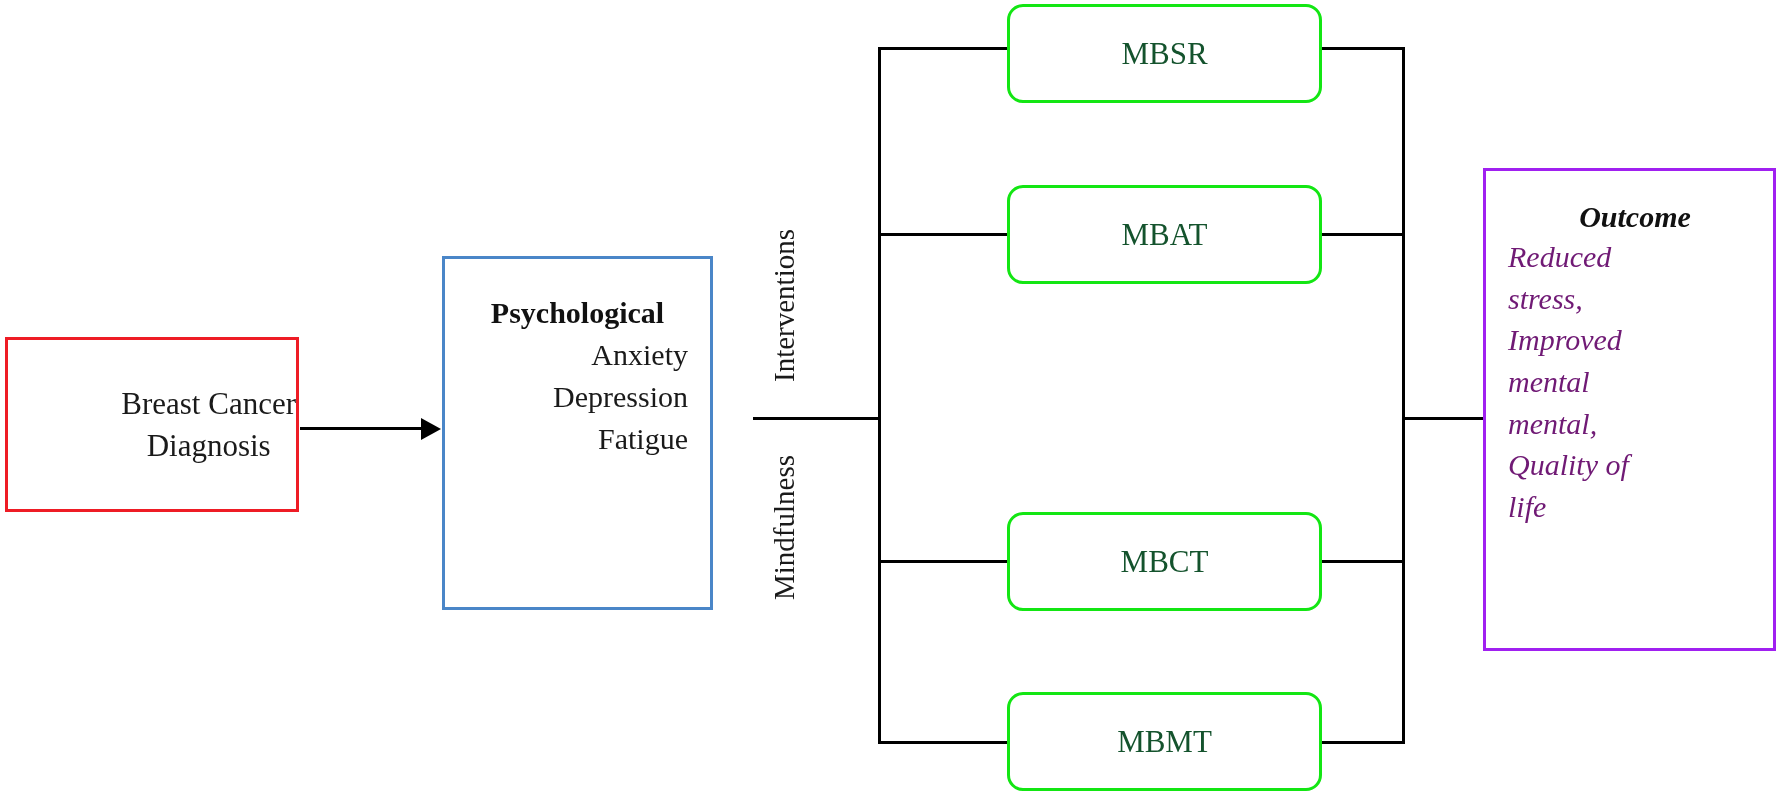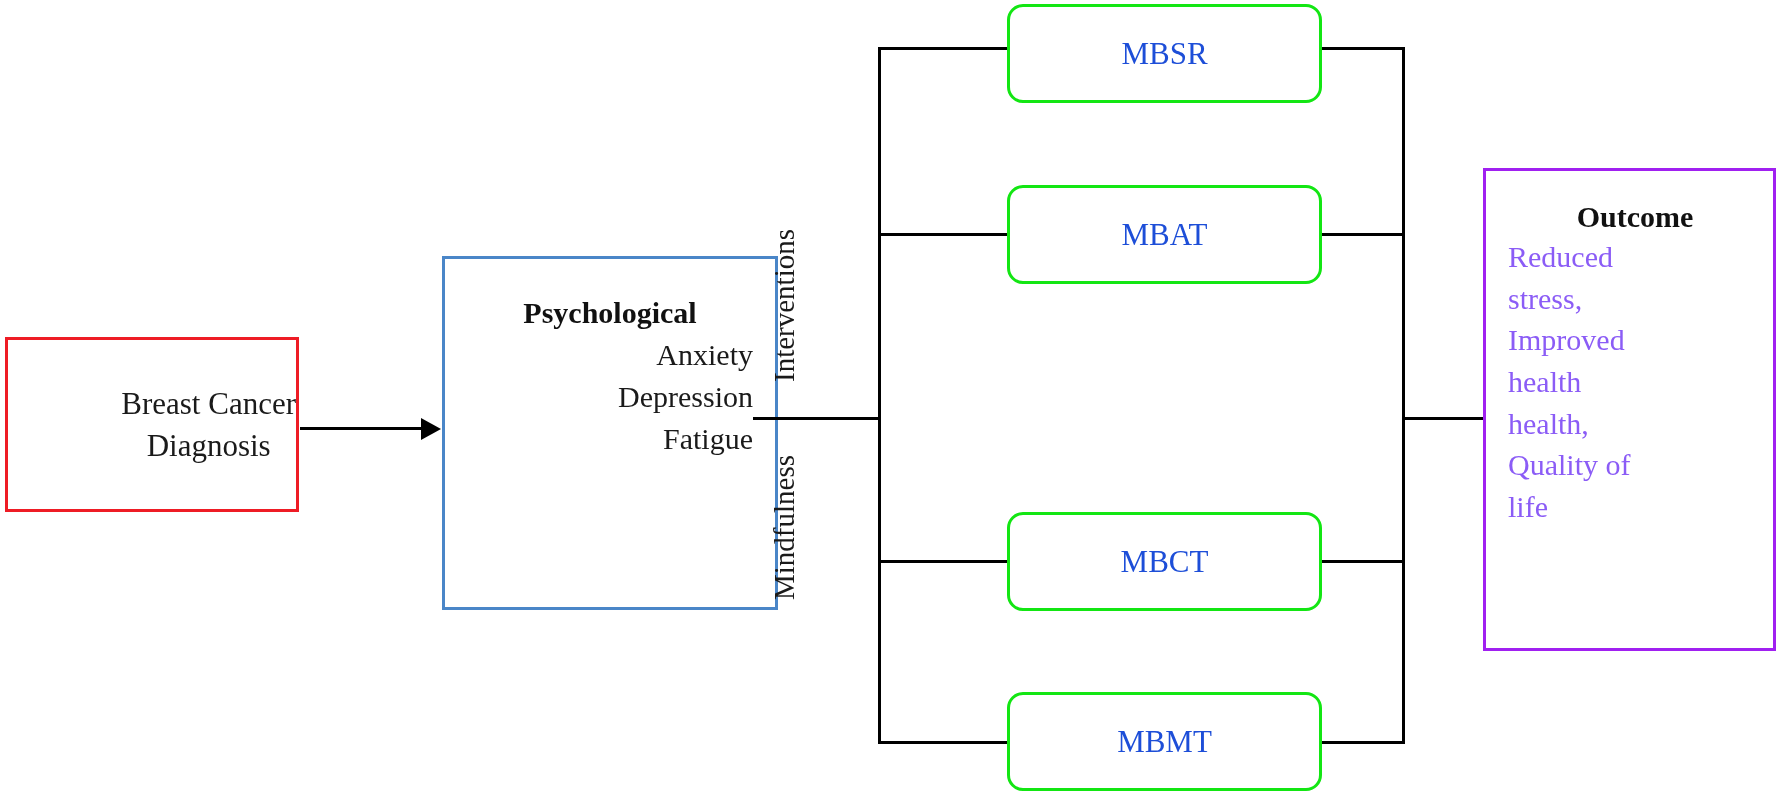--- a/index.html
+++ b/index.html
@@ -11,49 +11,49 @@
   
   #box-diagnosis{
     left:5px;top:337px;width:294px;height:175px;
     border:3px solid #ee1c25;
     display:flex;align-items:center;justify-content:flex-end;text-align:center;
   }
   #box-diagnosis .txt{font-size:31px;line-height:1.35;color:#1a1a1a;}
 
   
   #box-distress{
-    left:442px;top:256px;width:336px;height:354px;
+    left:442px;top:256px;width:271px;height:354px;
     border:3px solid #4a86c8;
     padding:34px 22px 0 22px;
     display:block;
   }
   #box-distress .hdr{font-size:30px;font-weight:bold;text-align:center;line-height:1.35;color:#111;}
   #box-distress .li{font-size:30px;text-align:right;line-height:1.4;color:#1a1a1a;}
 
   
   .green-box{
     position:absolute;box-sizing:border-box;background:#ffffff;
     left:1007px;width:315px;height:99px;
     border:3px solid #13e613;border-radius:16px;
     display:flex;align-items:center;justify-content:center;
   }
-  .green-box .txt{font-size:31px;color:#1d4ed8;}
+  .green-box .txt{font-size:31px;color:#14532d;}
   #box-mbsr{top:4px;}
   #box-mbat{top:185px;}
   #box-mbct{top:512px;}
   #box-mbmt{top:692px;}
 
   
   #box-outcome{
     left:1483px;top:168px;width:293px;height:483px;
     border:3px solid #a020f0;
-    padding:26px 11px 0 22px;box-sizing:border-box;
+    padding:26px 11px 0 22px;box-sizing:border-box;font-style:italic;
   }
   #box-outcome .hdr{font-size:30px;font-weight:bold;text-align:center;line-height:1.3;color:#111;}
-  #box-outcome .li{font-size:30px;text-align:left;line-height:1.39;color:#8b5cf6;}
+  #box-outcome .li{font-size:30px;text-align:left;line-height:1.39;color:#701a75;}
 
   
   .hline{position:absolute;background:#000000;height:3px;}
   .vline{position:absolute;background:#000000;width:3px;}
 
   
   #arrow-head{
     position:absolute;left:421px;top:418px;width:0;height:0;
     border-top:11px solid transparent;border-bottom:11px solid transparent;
     border-left:20px solid #000000;
@@ -120,19 +120,19 @@
   <div class="hline" style="left:1322px;top:560px;width:83px;"></div>
   <div class="hline" style="left:1322px;top:741px;width:83px;"></div>
   <div class="vline" style="left:1402px;top:47px;height:697px;"></div>
   <div class="hline" style="left:1402px;top:417px;width:84px;"></div>
 
   <div class="node" id="box-outcome">
     <div class="hdr">Outcome</div>
     <div class="li">Reduced</div>
     <div class="li">stress,</div>
     <div class="li">Improved</div>
-    <div class="li">health</div>
-    <div class="li">health,</div>
+    <div class="li">mental</div>
+    <div class="li">mental,</div>
     <div class="li">Quality of</div>
     <div class="li">life</div>
   </div>
 
 </div>
 
 </body></html>

